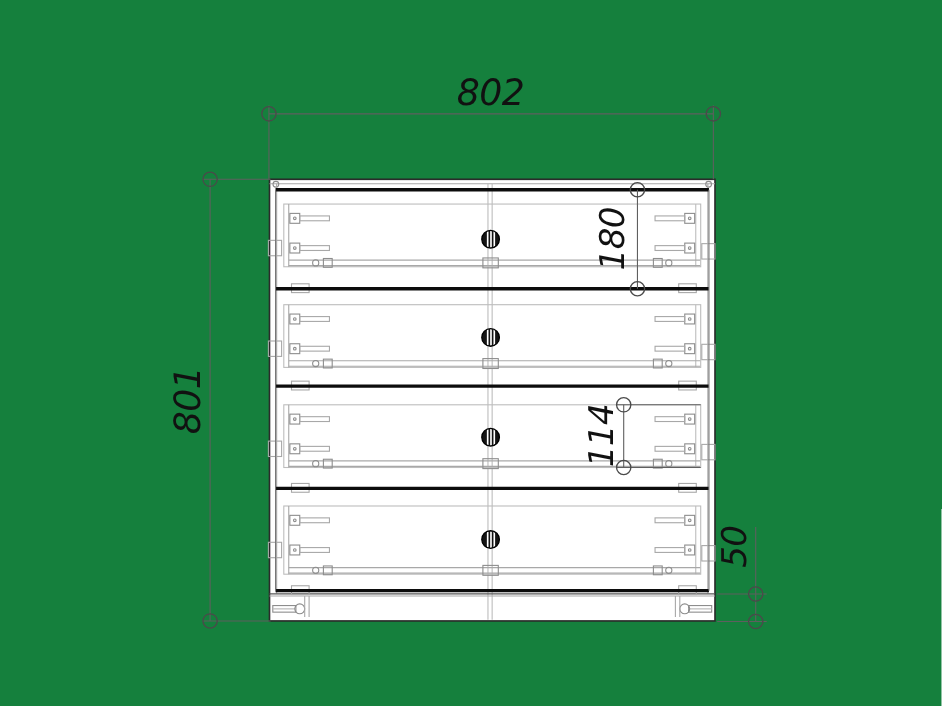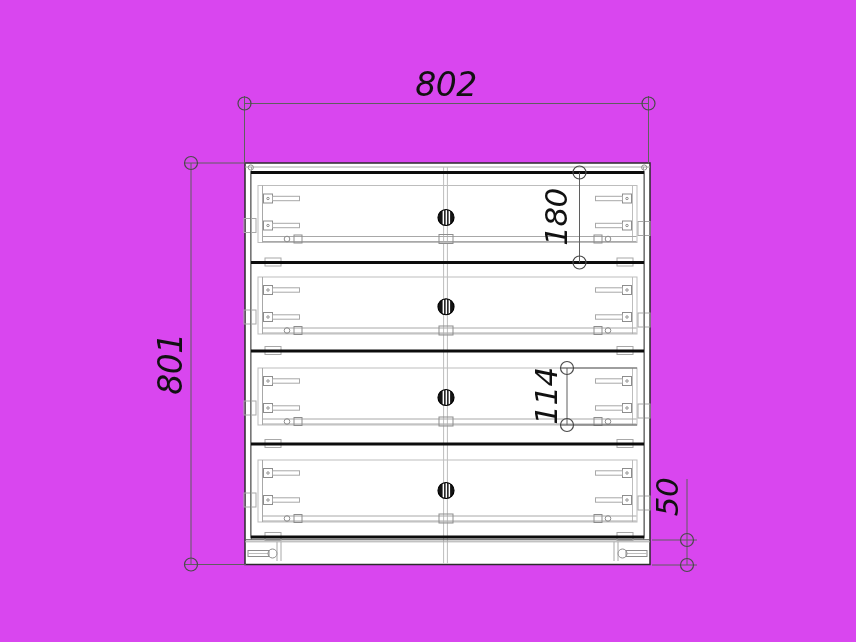--- a/index.html
+++ b/index.html
@@ -1,16 +1,16 @@
 <!DOCTYPE html>
 <html><head>
 <meta charset="utf-8">
 <style>
   html,body{margin:0;padding:0;background:#ffffff;}
-  .page{position:relative;width:856px;height:642px;background:#d946ef;overflow:hidden;
+  .page{position:relative;width:856px;height:642px;background:#15803d;overflow:hidden;
         font-family:"DejaVu Sans",sans-serif;}
   svg{position:absolute;left:0;top:0;}
   .dim-label{font-family:"DejaVu Sans",sans-serif;font-style:italic;font-size:31px;
              letter-spacing:-0.5px;fill:#111;}
   .dim-label--lg{font-size:33px;}
   .dimline{stroke:#5f5f5f;stroke-width:1;fill:none;}
   .dimterm{stroke:#4a4a4a;stroke-width:1.2;fill:none;}
   .ln-dark{stroke:#2b2b2b;stroke-width:1.5;fill:#ffffff;}
   .ln-mid{stroke:#777;stroke-width:1;fill:none;}
   .ln-light{stroke:#a8a8a8;stroke-width:1;fill:none;}

